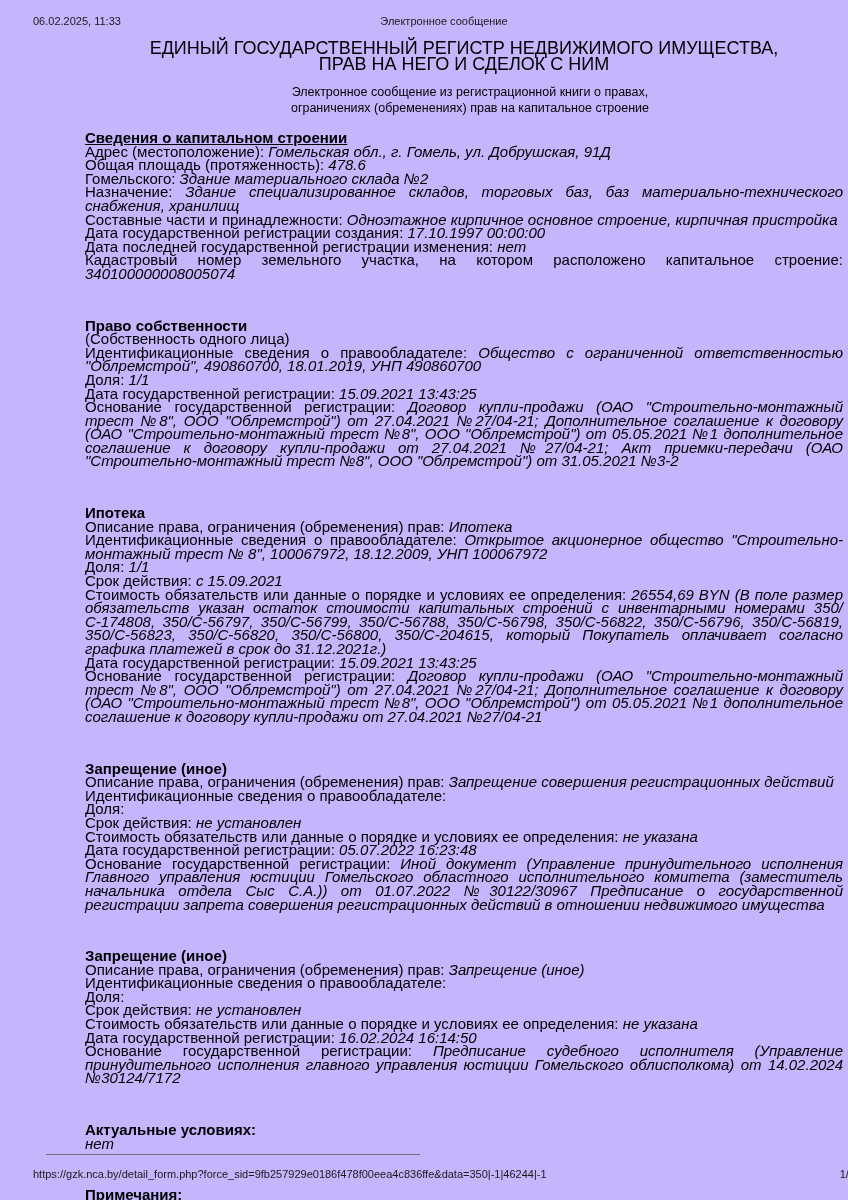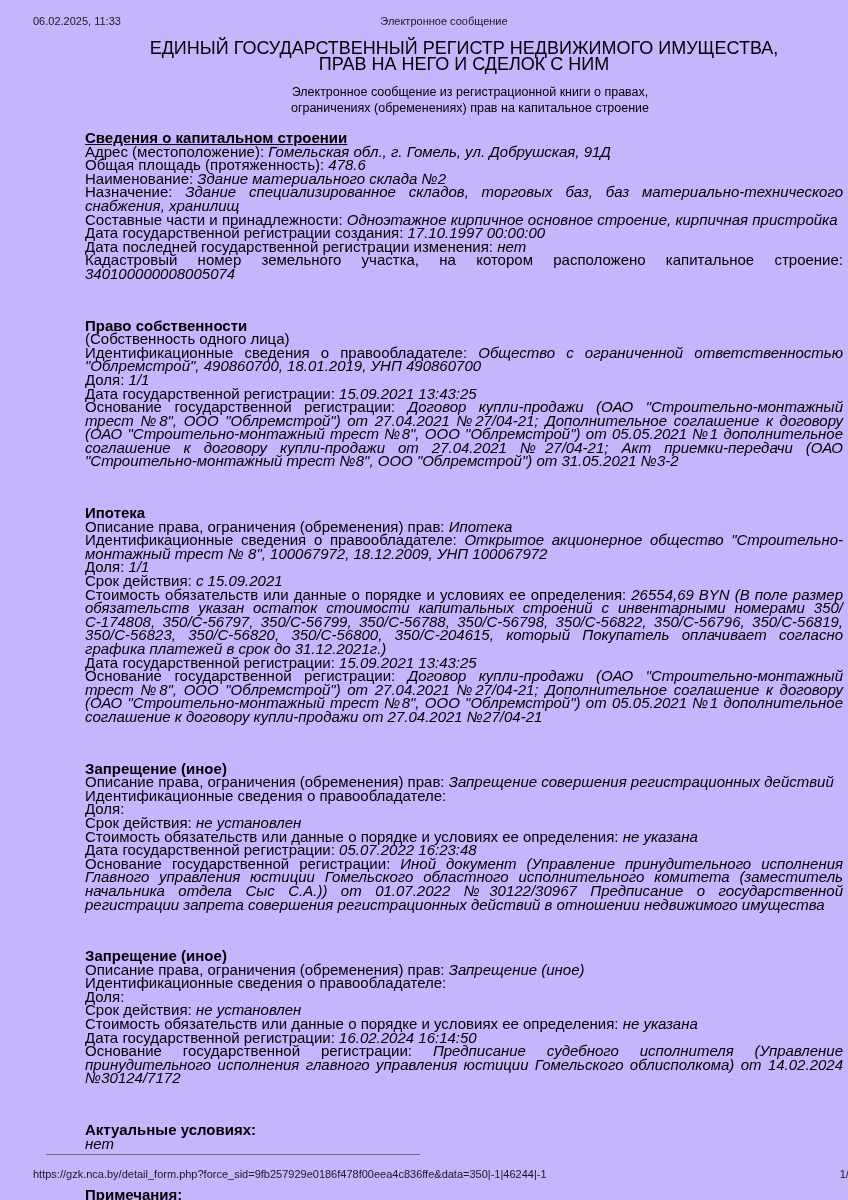--- a/index.html
+++ b/index.html
@@ -109,21 +109,21 @@
   <div class="subtitle-block">
     <div>Электронное сообщение из регистрационной книги о правах,</div>
     <div>ограничениях (обременениях) прав на капитальное строение</div>
   </div>
 
   <main class="content">
       <section class="doc-section">
         <div class="section-heading underline">Сведения о капитальном строении</div>
         <div class="field-line"><span class="field-label">Адрес (местоположение):</span> <span class="field-value">Гомельская обл., г. Гомель, ул. Добрушская, 91Д</span></div>
         <div class="field-line"><span class="field-label">Общая площадь (протяженность):</span> <span class="field-value">478.6</span></div>
-        <div class="field-line"><span class="field-label">Наименование:</span> <span class="field-value">Здание материального склада №2</span></div>
+        <div class="field-line"><span class="field-label">Гомельского:</span> <span class="field-value">Здание материального склада №2</span></div>
         <div class="field-line"><span class="field-label">Назначение:</span> <span class="field-value">Здание специализированное складов, торговых баз, баз материально-технического снабжения, хранилищ</span></div>
         <div class="field-line"><span class="field-label">Составные части и принадлежности:</span> <span class="field-value">Одноэтажное кирпичное основное строение, кирпичная пристройка</span></div>
         <div class="field-line"><span class="field-label">Дата государственной регистрации создания:</span> <span class="field-value">17.10.1997 00:00:00</span></div>
         <div class="field-line"><span class="field-label">Дата последней государственной регистрации изменения:</span> <span class="field-value">нет</span></div>
         <div class="field-line"><span class="field-label">Кадастровый номер земельного участка, на котором расположено капитальное строение:</span> <span class="field-value">340100000008005074</span></div>
       </section>
       <section class="doc-section">
         <div class="section-heading">Право собственности</div>
         <div class="field-line"><span class="field-label">(Собственность одного лица)</span></div>
         <div class="field-line"><span class="field-label">Идентификационные сведения о правообладателе:</span> <span class="field-value">Общество с ограниченной ответственностью "Облремстрой", 490860700, 18.01.2019, УНП 490860700</span></div>

